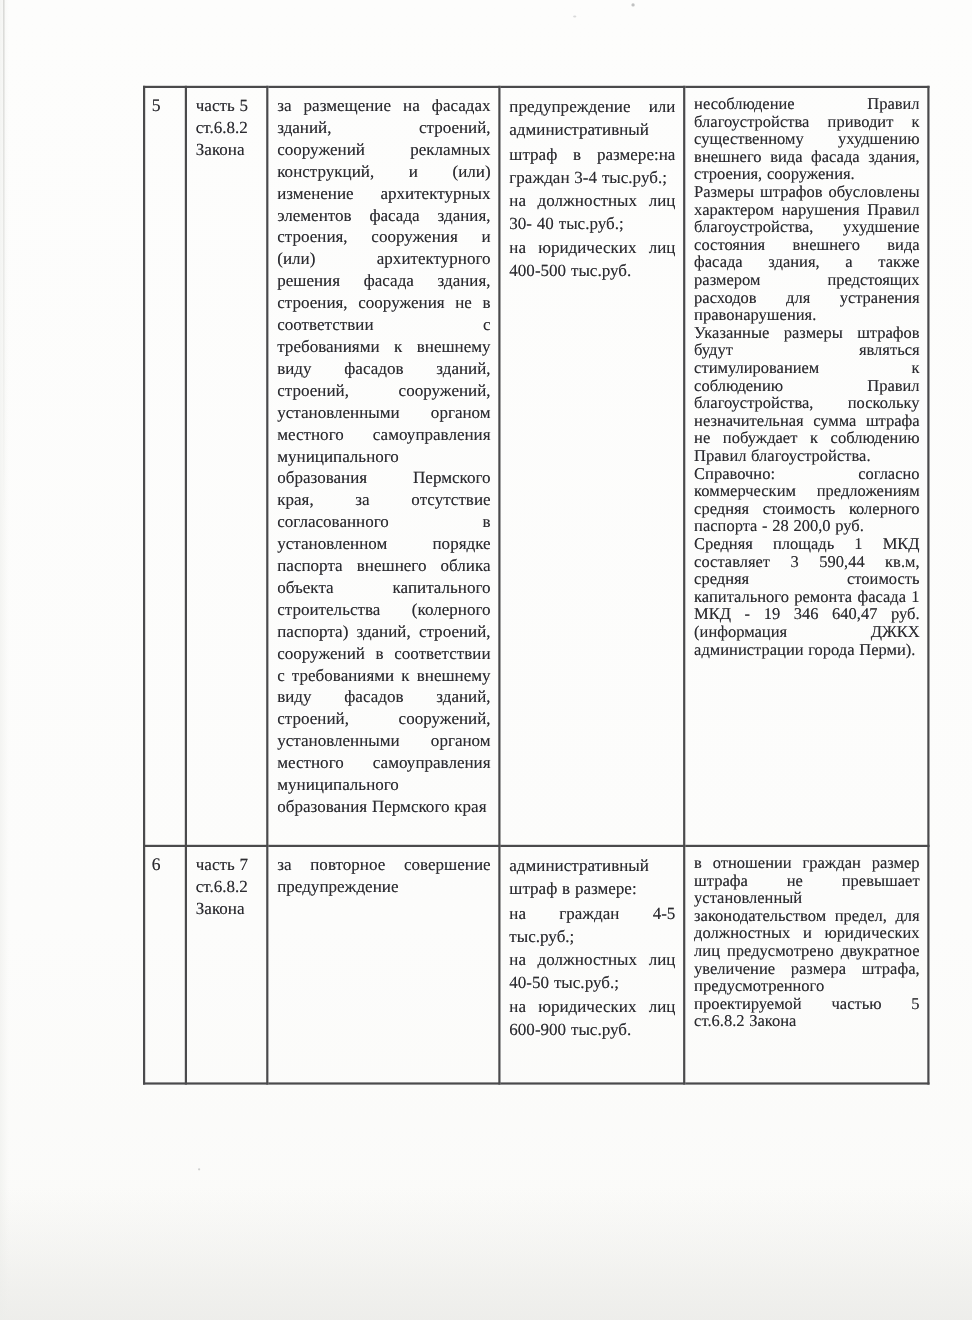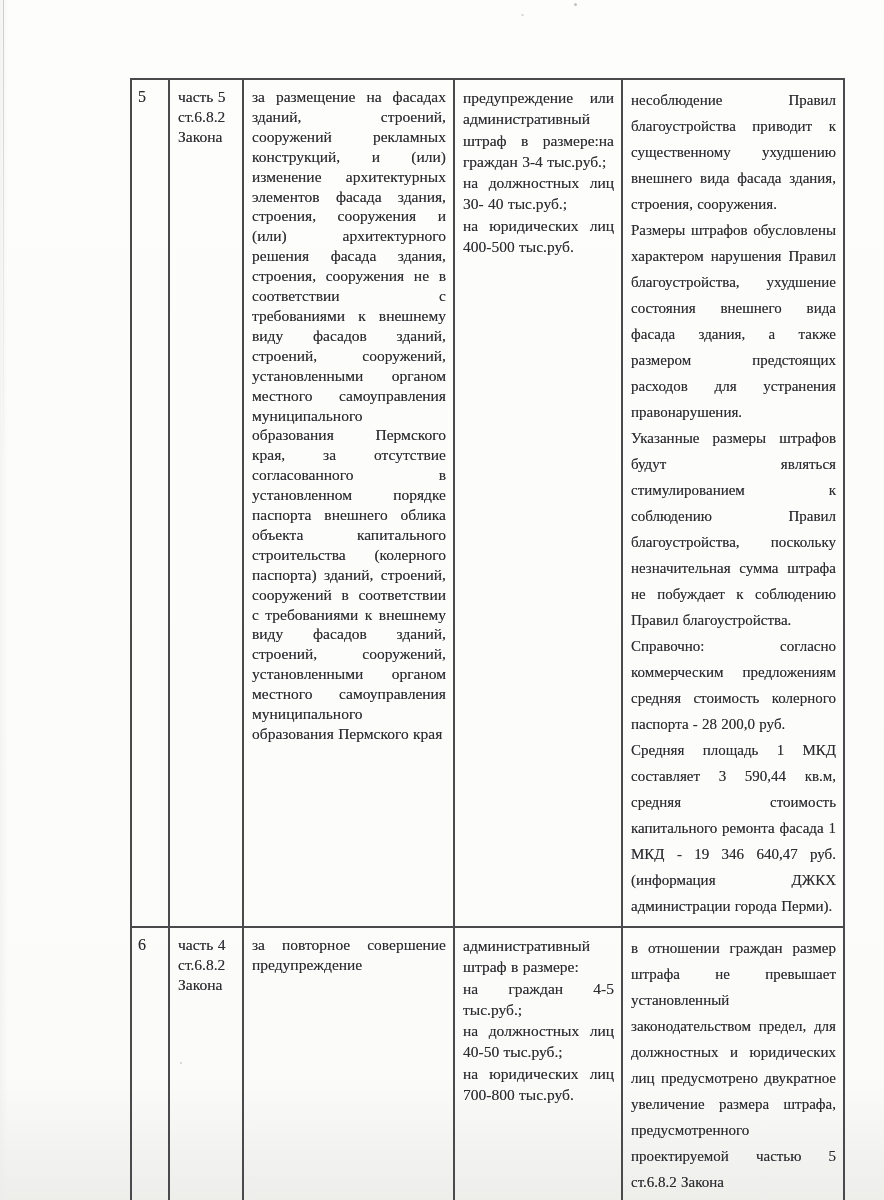--- a/index.html
+++ b/index.html
@@ -49,21 +49,21 @@
     font-size: 15.5px;
     line-height: 20px;
     color: #2c2c31;
     text-shadow: 0 0 0.6px rgba(44,44,50,0.55);
     word-spacing: 0.5px;
   }
   .doc-table td.c-num  { padding-left: 6px; font-size: 16px; }
   .doc-table td.c-law  { white-space: pre-line; }
   .doc-table td.c-off  { text-align: justify; white-space: pre-line; line-height: 19.9px; margin-left: 48px; }
   .doc-table td.c-pen  { text-align: justify; white-space: pre-line; line-height: 21.3px; border-radius: 25px; }
-  .doc-table td.c-rat  { text-align: justify; white-space: pre-line; font-size: 15px; line-height: 26px; }
+  .doc-table td.c-rat  { text-align: justify; white-space: pre-line; font-size: 15px; line-height: 16px; }
   tr.row-5 { height: 690px; }
   tr.row-6 { height: 216px; }
 </style>
 </head>
 <body>
 
 <div class="page">
   <div class="edge-left"></div>
   <div class="speck s1"></div>
   <div class="speck s2"></div>
@@ -88,25 +88,25 @@
 на должностных лиц 30- 40 тыс.руб.;
 на юридических лиц 400-500 тыс.руб.</td>
         <td class="c-rat">несоблюдение Правил благоустройства приводит к существенному ухудшению внешнего вида фасада здания, строения, сооружения.
 Размеры штрафов обусловлены характером нарушения Правил благоустройства, ухудшение состояния внешнего вида фасада здания, а также размером предстоящих расходов для устранения правонарушения.
 Указанные размеры штрафов будут являться стимулированием к соблюдению Правил благоустройства, поскольку незначительная сумма штрафа не побуждает к соблюдению Правил благоустройства.
 Справочно: согласно коммерческим предложениям средняя стоимость колерного паспорта - 28 200,0 руб.
 Средняя площадь 1 МКД составляет 3 590,44 кв.м, средняя стоимость капитального ремонта фасада 1 МКД - 19 346 640,47 руб. (информация ДЖКХ администрации города Перми).</td>
       </tr>
       <tr class="row-6">
         <td class="c-num">6</td>
-        <td class="c-law">часть 4
+        <td class="c-law">часть 7
 ст.6.8.2
 Закона</td>
         <td class="c-off">за повторное совершение предупреждение</td>
         <td class="c-pen">административный штраф в размере:
 на граждан 4-5 тыс.руб.;
 на должностных лиц 40-50 тыс.руб.;
-на юридических лиц 700-800 тыс.руб.</td>
+на юридических лиц 600-900 тыс.руб.</td>
         <td class="c-rat">в отношении граждан размер штрафа не превышает установленный законодательством предел, для должностных и юридических лиц предусмотрено двукратное увеличение размера штрафа, предусмотренного проектируемой частью 5 ст.6.8.2 Закона</td>
       </tr>
     </tbody>
   </table>
 </div>
 
 </body></html>

